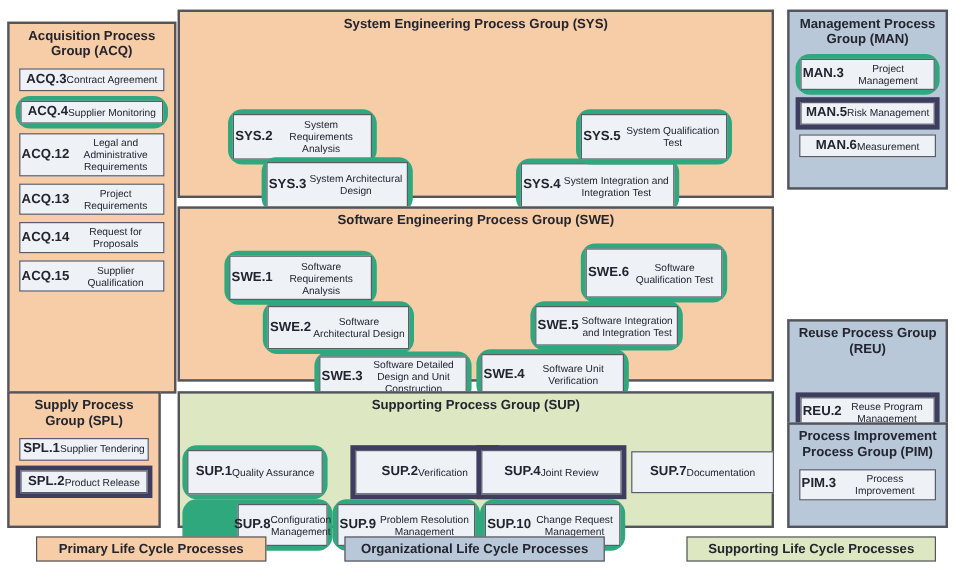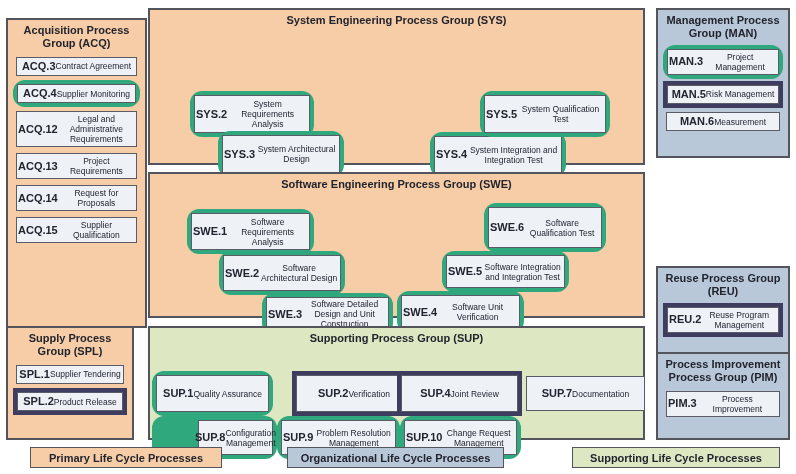--- a/index.html
+++ b/index.html
@@ -34,21 +34,21 @@
   }
   .pcode{font-weight:bold;font-size:11px;line-height:1.2;}
   .pname{font-size:8.5px;line-height:1.18;}
   
   #panel-acq{left:6px;top:18px;width:141px;height:310px;justify-content:flex-end;}
   #panel-spl{left:6px;top:326px;width:128px;height:114px;}
   #panel-sys{left:148px;top:8px;width:497px;height:157px;}
   #panel-swe{left:148px;top:172px;width:497px;height:146px;}
   #panel-sup{left:148px;top:326px;width:497px;height:114px;}
   #panel-man{left:656px;top:8px;width:134px;height:150px;}
-  #panel-reu{left:656px;top:266px;width:134px;height:92px;}
+  #panel-reu{left:656px;top:266px;width:134px;height:92px;gap:24px;}
   #panel-pim{left:656px;top:352px;width:134px;height:88px;}
   .legend-chip{
     position:absolute;box-sizing:border-box;border:1px solid #54555c;
     display:flex;align-items:center;justify-content:center;
     font-weight:bold;font-size:11px;height:21px;top:447px;
   }
   #legend-primary{left:30px;width:192px;background:var(--primary,#f7cda7);}
   #legend-organizational{left:287px;width:217px;background:var(--organizational,#b9c8d9);}
   #legend-supporting{left:572px;width:208px;background:var(--supporting,#dde8c3);}
 </style>

